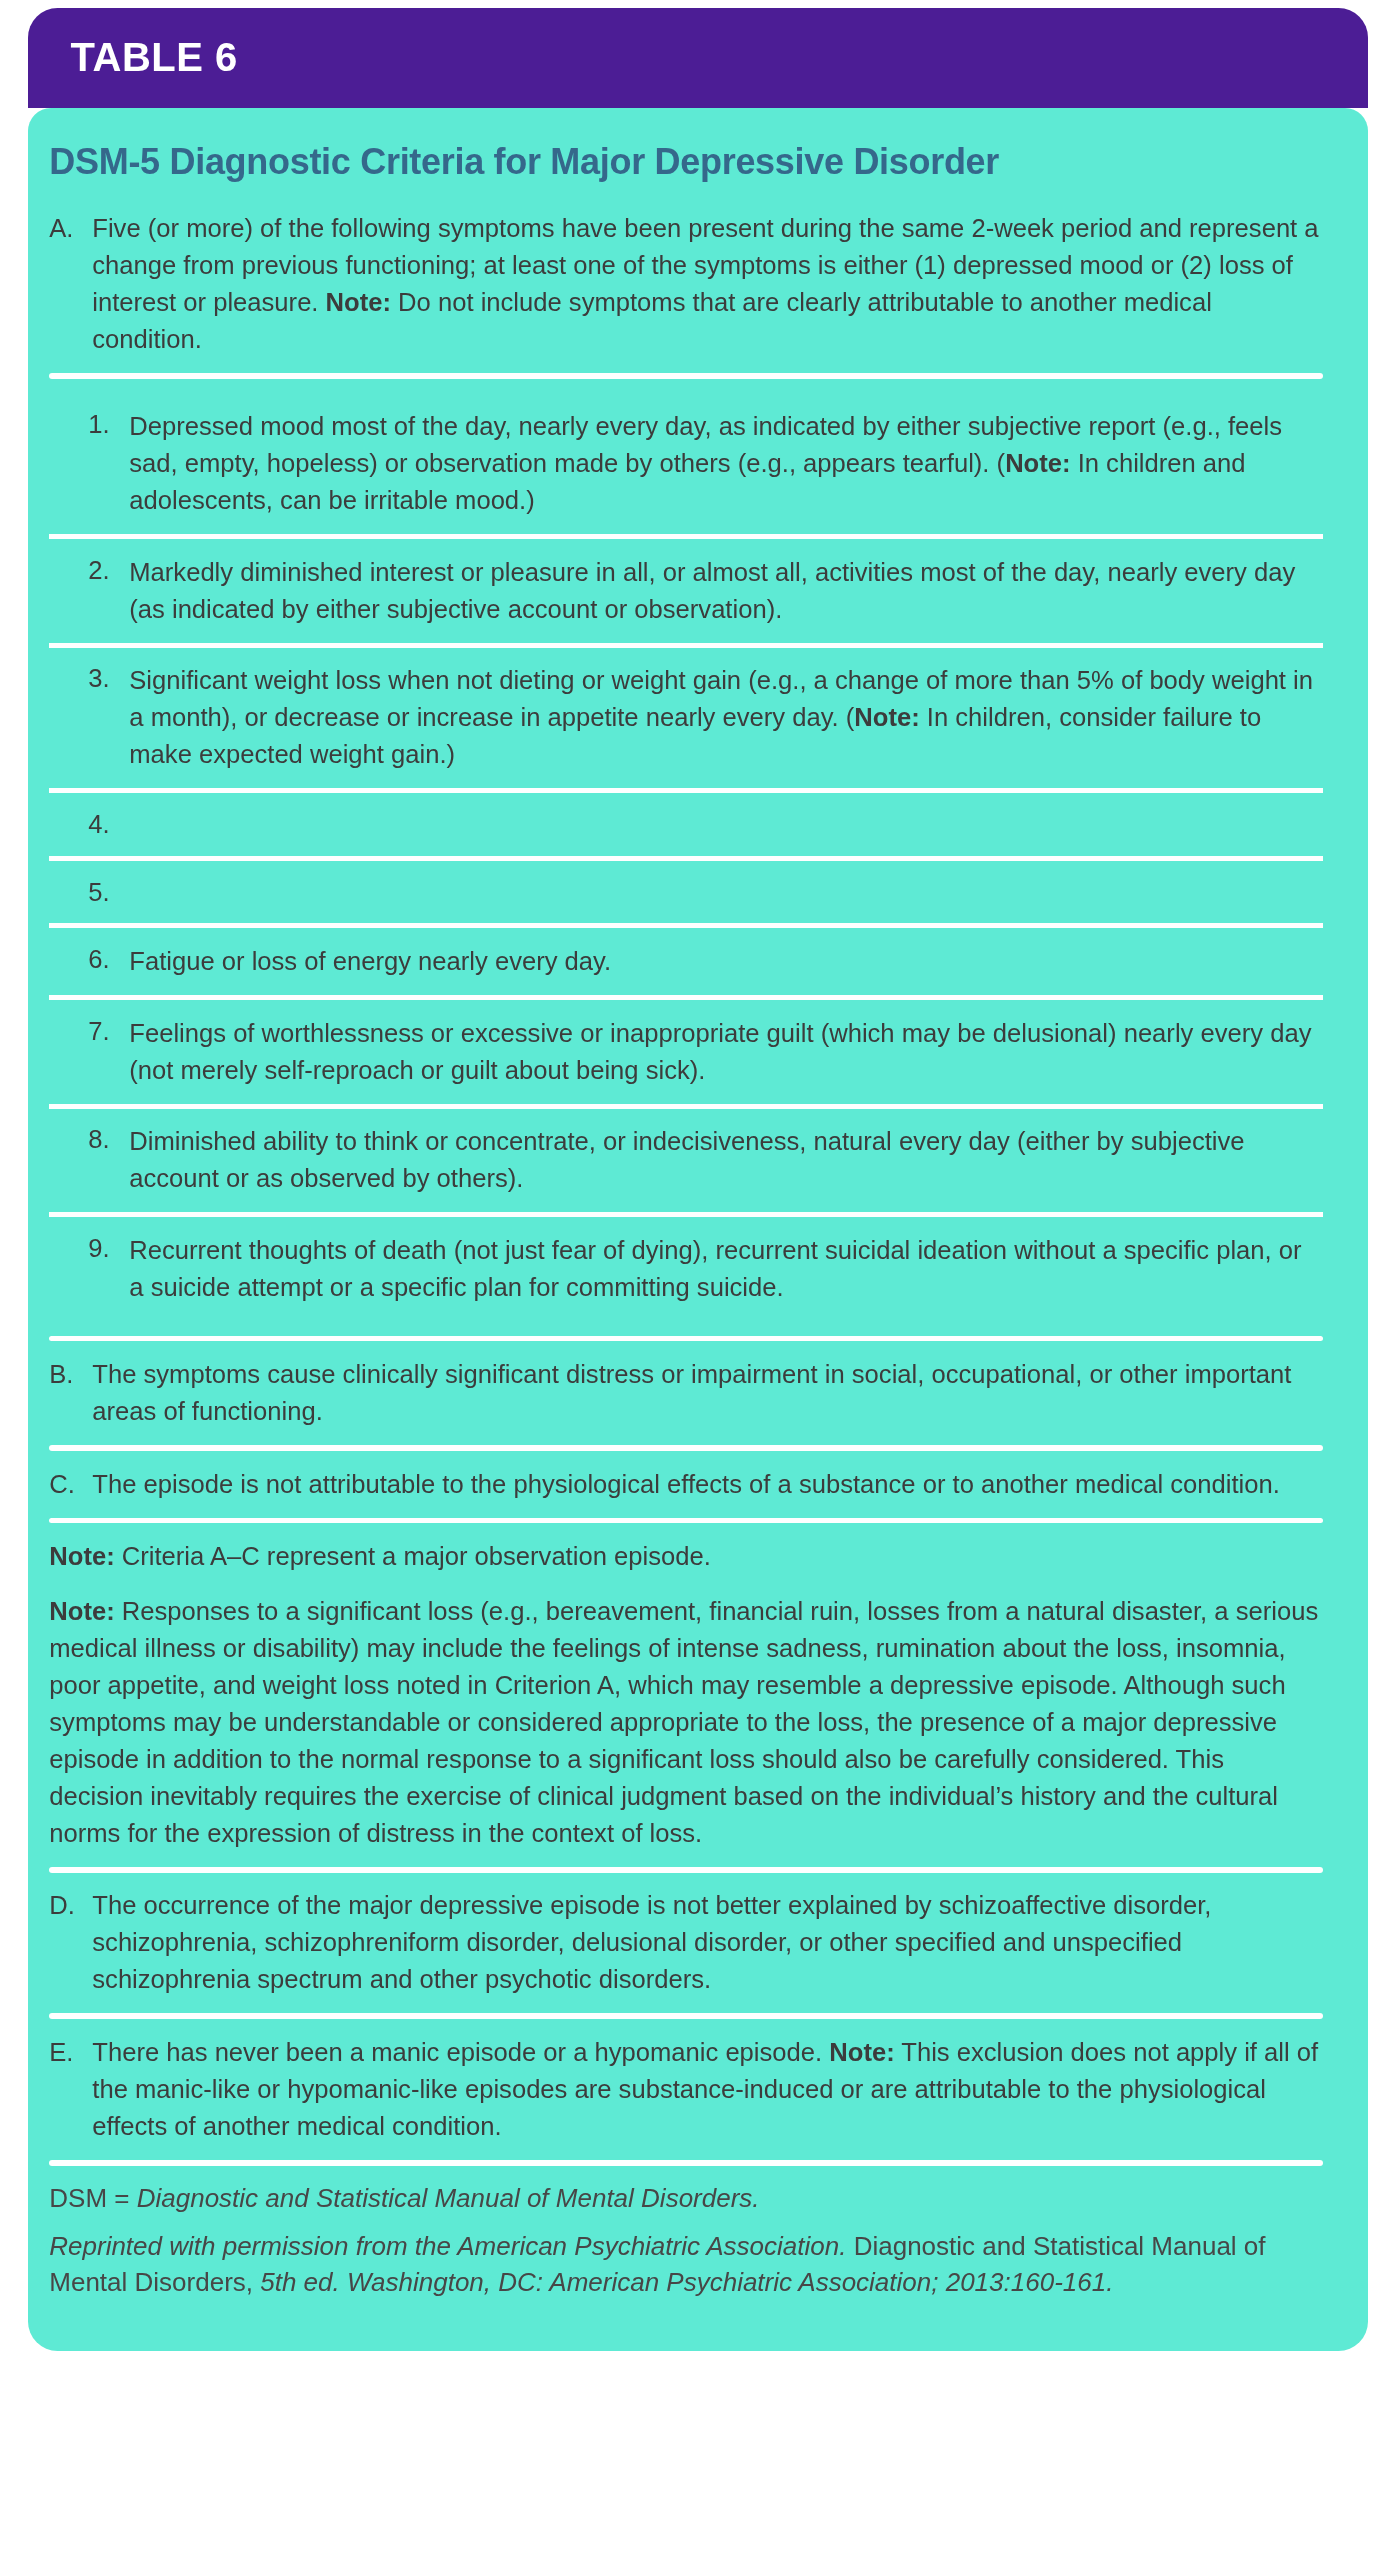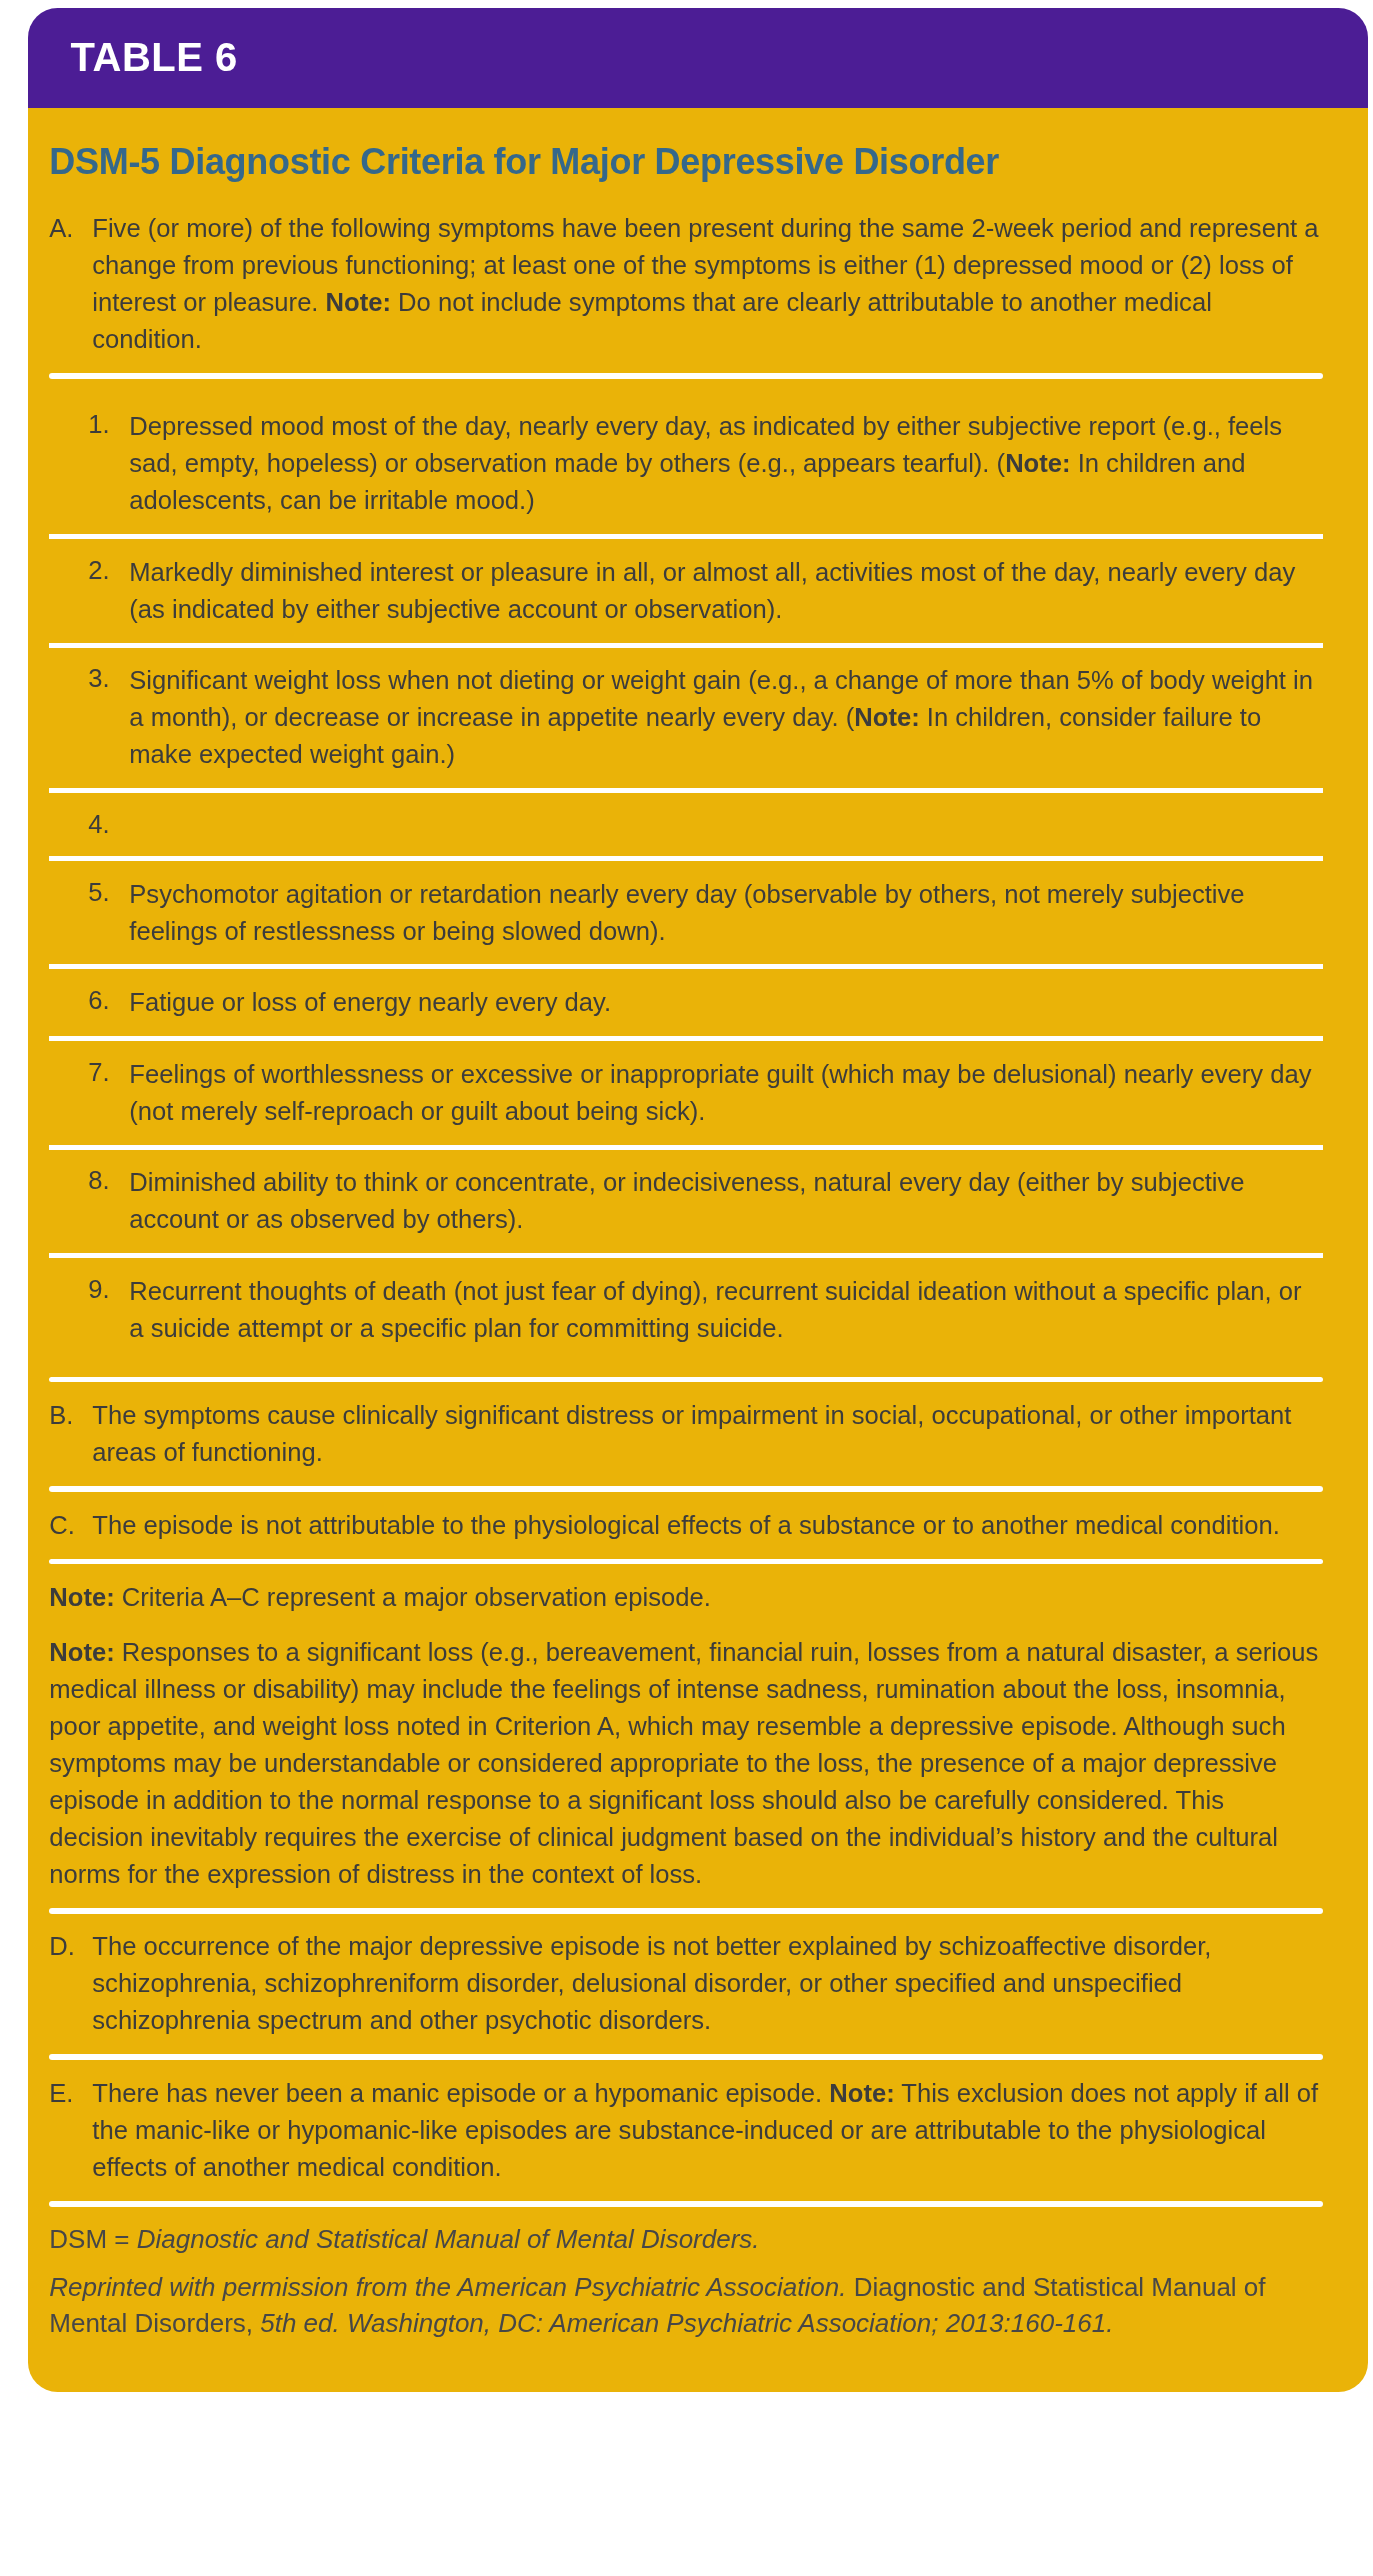--- a/index.html
+++ b/index.html
@@ -25,24 +25,25 @@
     align-items: center;
     padding: 0 43px;
   }
   .table-label {
     color: #ffffff;
     font-weight: bold;
     font-size: 40px;
     letter-spacing: 0.5px;
   }
   .card-body {
-    background: #eab308;
+    background: #5eead4;
     padding: 23.6px 45px 51px 21.7px;
     font-size: 25.6px;
     line-height: 37px;
+    border-radius: 23px;
   }
   .title {
     color: #35688b;
     font-size: 36px;
     line-height: 45px;
     font-weight: bold;
     letter-spacing: -0.3px;
     margin: 7.9px 0 25.6px 0;
   }
   .crit {
@@ -115,21 +116,20 @@
             <span class="lbl">3.</span>
             <p class="txt"><span>Significant weight loss when not dieting or weight gain (e.g., a change of more than 5% of body weight in a month), or decrease or increase in appetite nearly every day. (</span><b>Note:</b><span> In children, consider failure to make expected weight gain.)</span></p>
           </li>
 
           <li class="symptom">
             <span class="lbl">4.</span>
           </li>
 
           <li class="symptom">
             <span class="lbl">5.</span>
-            <p class="txt"><span>Psychomotor agitation or retardation nearly every day (observable by others, not merely subjective feelings of restlessness or being slowed down).</span></p>
           </li>
 
           <li class="symptom">
             <span class="lbl">6.</span>
             <p class="txt"><span>Fatigue or loss of energy nearly every day.</span></p>
           </li>
 
           <li class="symptom">
             <span class="lbl">7.</span>
             <p class="txt"><span>Feelings of worthlessness or excessive or inappropriate guilt (which may be delusional) nearly every day (not merely self-reproach or guilt about being sick).</span></p>

